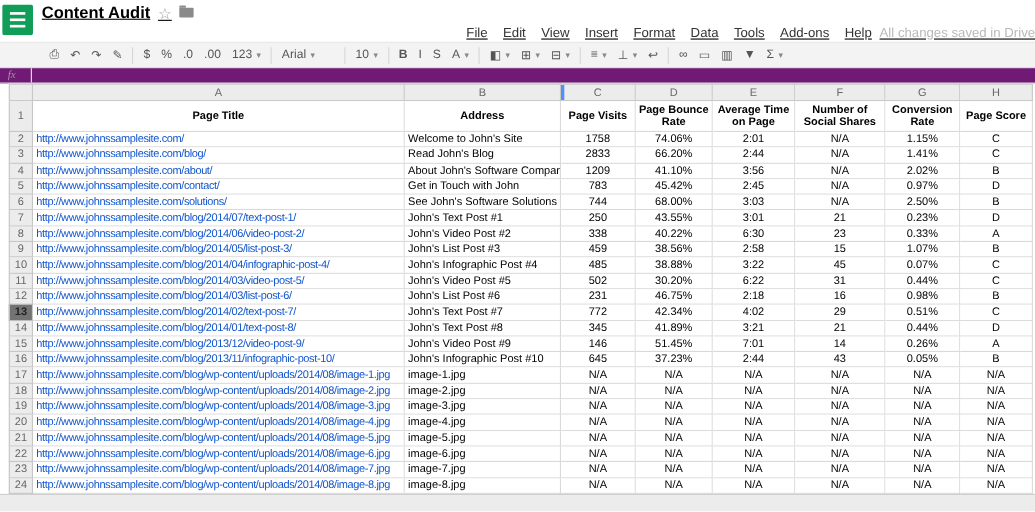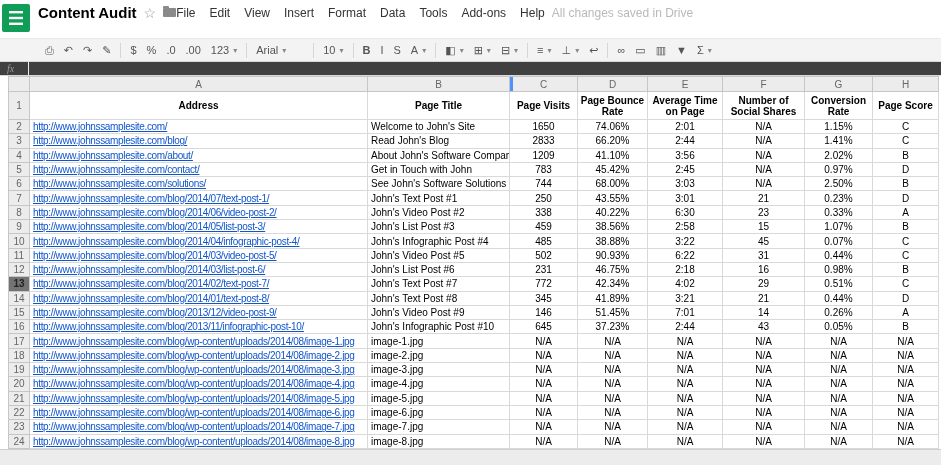--- a/index.html
+++ b/index.html
@@ -6,54 +6,54 @@
   html, body { margin: 0; padding: 0; }
   body {
     width: 941px; height: 465px;
     font-family: "Liberation Sans", sans-serif;
     background: #fff; overflow: hidden;
   }
 
   
   .topbar { display: flex; padding: 3px 0 0 2px; height: 38px; }
   .logo { width: 28px; height: 28px; margin: 1px 8px 0 0; flex: 0 0 auto; }
-  .title-col { display: flex; flex-direction: row; flex: 1; }
+  .title-col { display: flex; flex-direction: column; flex: 1; text-decoration: underline; }
   .title-line { display: flex; align-items: center; gap: 7px; height: 19px; }
   .doc-title { font-size: 15px; font-weight: bold; color: #000; cursor: text; }
   .star { color: #999; font-size: 14px; line-height: 14px; cursor: pointer; }
   .folder { width: 13px; height: 9px; background: #8a8a8a; border-radius: 1px; position: relative; cursor: pointer; }
   .folder:before { content: ""; position: absolute; top: -2px; left: 0; width: 6px; height: 2px; background: #8a8a8a; border-radius: 1px 1px 0 0; }
   .menu-row { display: flex; align-items: center; font-size: 12px; color: #333; margin-top: 2px; height: 16px; justify-content: flex-end; }
   .menu-item { padding: 1px 7px; cursor: pointer; }
   .menu-item:first-child { padding-left: 0; }
   .saved-status { color: #b9b9b9; font-size: 12px; cursor: pointer; }
 
   
   .toolbar { height: 24px; background: #f3f3f3; border-top: 1px solid #e9e9e9; border-bottom: 1px solid #d9d9d9; display: flex; align-items: center; padding-left: 40px; }
   .tb-btn { font-size: 11px; color: #555; padding: 2px 5px; cursor: pointer; white-space: nowrap; border-radius: 2px; display: inline-flex; align-items: center; }
   .tb-btn.tb-wide { min-width: 58px; }
   .tb-btn .caret { font-size: 8px; color: #888; margin-left: 4px; }
   .tb-sep { width: 1px; height: 15px; background: #d6d6d6; margin: 0 4px; flex: 0 0 auto; }
 
   
-  .formula-bar { height: 14px; display: flex; align-items: center; border-bottom: 1px solid #d9d9d9; background: #404040; }
+  .formula-bar { height: 14px; display: flex; align-items: center; border-bottom: 1px solid #d9d9d9; background: #701a75; }
   .fx { width: 28px; padding-left: 7px; font-size: 10px; color: #9a9a9a; font-style: italic; font-family: "Liberation Serif", serif; }
   .formula-input { flex: 1; height: 100%; border-left: 1px solid #ececec; cursor: text; }
 
   
   .grid { display: grid; margin-left: 8px; background: #fff; }
   .hdr { background: #ececec; border-right: 1px solid #c6c6c6; border-bottom: 1px solid #c6c6c6; color: #666; font-size: 10px; display: flex; align-items: center; justify-content: center; cursor: pointer; overflow: hidden; }
   .corner { border-left: 1px solid #c6c6c6; border-top: 1px solid #c6c6c6; }
   .col-hdr { border-top: 1px solid #c6c6c6; }
   .row-hdr { border-left: 1px solid #c6c6c6; }
   .row-hdr.sel { background: #737373; font-weight: bold; color: #222; }
   .resize-ind { box-shadow: inset 3px 0 0 #4d90fe; }
   .cell { background: #fff; border-right: 1px solid #d9d9d9; border-bottom: 1px solid #d9d9d9; font-size: 10px; color: #000; padding: 0 3px; overflow: hidden; white-space: nowrap; display: flex; align-items: center; cursor: cell; }
   .cell.hcell { font-weight: bold; font-size: 10px; justify-content: center; text-align: center; white-space: normal; line-height: 11px; padding: 0 2px; }
-  .cell.link { color: #1155cc; text-decoration: underline; letter-spacing: -0.35px; text-align: center; }
+  .cell.link { color: #1155cc; letter-spacing: -0.35px; text-align: center; }
   .cell.num { justify-content: center; }
 
   .bottom-strip { height: 16px; background: #ececec; border-top: 1px solid #cfcfcf; }
 </style>
 </head>
 <body>
 
 <div class="topbar">
   <div class="logo">
     <svg width="28" height="28" viewBox="0 0 28 28">
@@ -131,32 +131,32 @@
     <div class="hdr corner"></div>
     <div class="hdr col-hdr">A</div>
     <div class="hdr col-hdr">B</div>
     <div class="hdr col-hdr resize-ind">C</div>
     <div class="hdr col-hdr">D</div>
     <div class="hdr col-hdr">E</div>
     <div class="hdr col-hdr">F</div>
     <div class="hdr col-hdr">G</div>
     <div class="hdr col-hdr">H</div>
     <div class="hdr row-hdr">1</div>
+    <div class="cell hcell">Page Title</div>
     <div class="cell hcell">Address</div>
-    <div class="cell hcell">Page Title</div>
     <div class="cell hcell">Page Visits</div>
     <div class="cell hcell">Page Bounce Rate</div>
     <div class="cell hcell">Average Time on Page</div>
     <div class="cell hcell">Number of Social Shares</div>
     <div class="cell hcell">Conversion Rate</div>
     <div class="cell hcell">Page Score</div>
     <div class="hdr row-hdr">2</div>
     <div class="cell link">http://www.johnssamplesite.com/</div>
     <div class="cell txt">Welcome to John's Site</div>
-    <div class="cell num">1650</div>
+    <div class="cell num">1758</div>
     <div class="cell num">74.06%</div>
     <div class="cell num">2:01</div>
     <div class="cell num">N/A</div>
     <div class="cell num">1.15%</div>
     <div class="cell num">C</div>
     <div class="hdr row-hdr">3</div>
     <div class="cell link">http://www.johnssamplesite.com/blog/</div>
     <div class="cell txt">Read John's Blog</div>
     <div class="cell num">2833</div>
     <div class="cell num">66.20%</div>
@@ -224,21 +224,21 @@
     <div class="cell num">485</div>
     <div class="cell num">38.88%</div>
     <div class="cell num">3:22</div>
     <div class="cell num">45</div>
     <div class="cell num">0.07%</div>
     <div class="cell num">C</div>
     <div class="hdr row-hdr">11</div>
     <div class="cell link">http://www.johnssamplesite.com/blog/2014/03/video-post-5/</div>
     <div class="cell txt">John's Video Post #5</div>
     <div class="cell num">502</div>
-    <div class="cell num">90.93%</div>
+    <div class="cell num">30.20%</div>
     <div class="cell num">6:22</div>
     <div class="cell num">31</div>
     <div class="cell num">0.44%</div>
     <div class="cell num">C</div>
     <div class="hdr row-hdr">12</div>
     <div class="cell link">http://www.johnssamplesite.com/blog/2014/03/list-post-6/</div>
     <div class="cell txt">John's List Post #6</div>
     <div class="cell num">231</div>
     <div class="cell num">46.75%</div>
     <div class="cell num">2:18</div>

